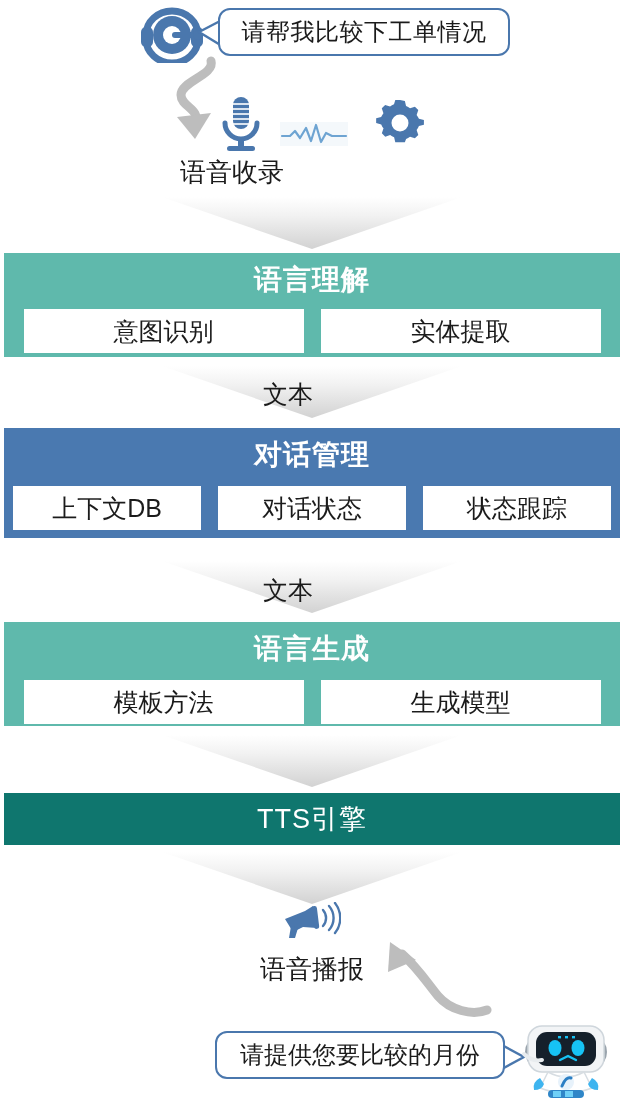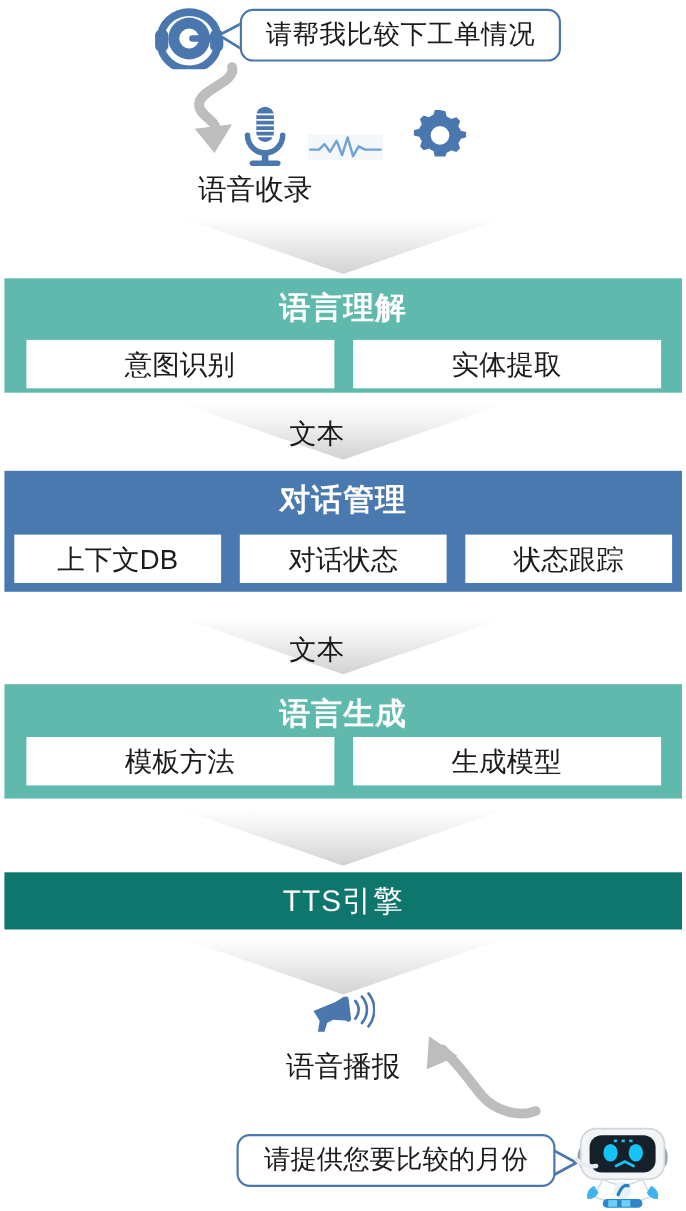--- a/index.html
+++ b/index.html
@@ -192,21 +192,21 @@
     <div class="sub-box" style="width:188px;">对话状态</div>
     <div class="sub-box" style="width:188px;">状态跟踪</div>
   </div>
 </div>
 
 <div class="chevron" style="top:561px;"></div>
 <div class="chev-label" style="top:574px;">文本</div>
 
 <div class="panel teal" style="top:622px;height:104px;padding-top:8px;">
   <div class="panel-title">语言生成</div>
-  <div class="panel-boxes" style="margin-top:2px;gap:17px;">
+  <div class="panel-boxes" style="margin-top:12px;gap:17px;">
     <div class="sub-box" style="width:280px;">模板方法</div>
     <div class="sub-box" style="width:280px;">生成模型</div>
   </div>
 </div>
 
 <div class="chevron" style="top:735px;"></div>
 
 <div class="panel darkblue" style="top:793px;height:52px;display:flex;align-items:center;justify-content:center;">
   <div class="panel-title" style="font-weight:normal;font-size:27px;">TTS引擎</div>
 </div>

